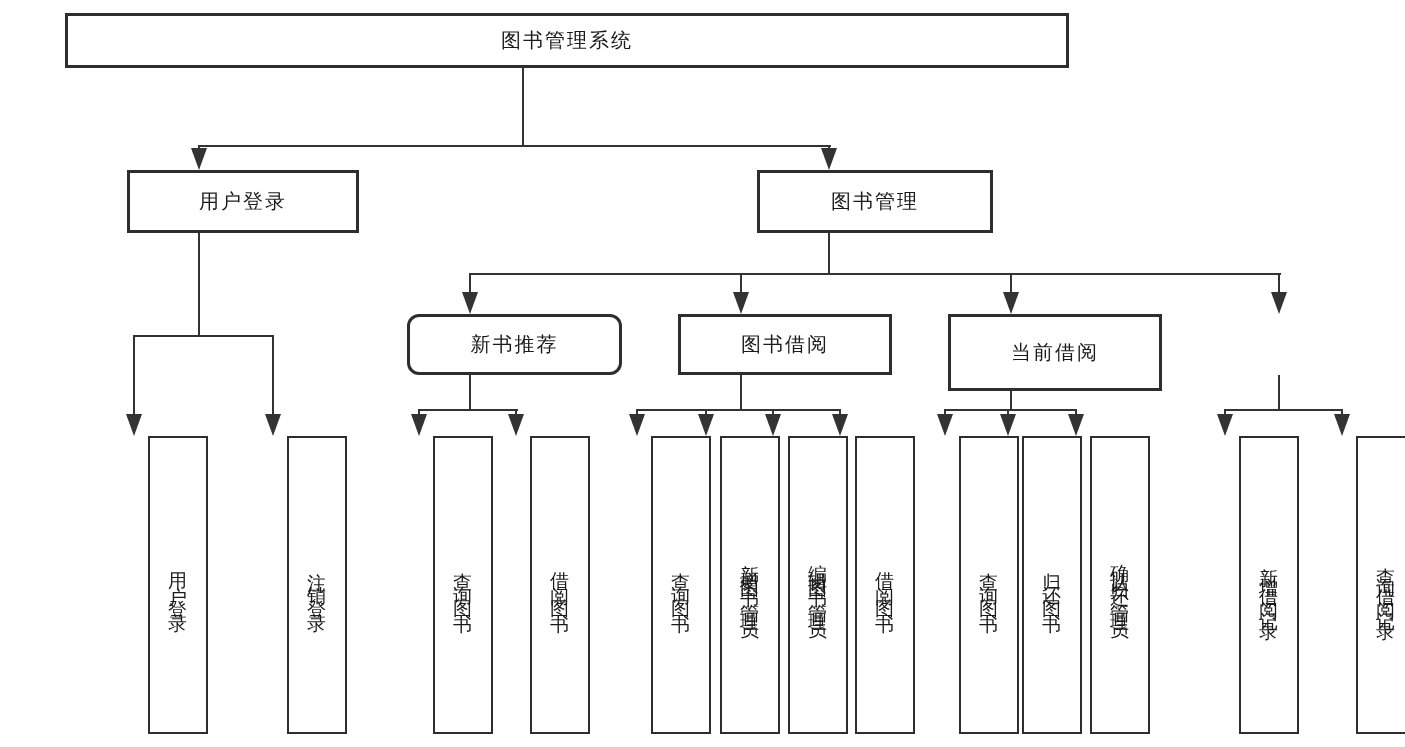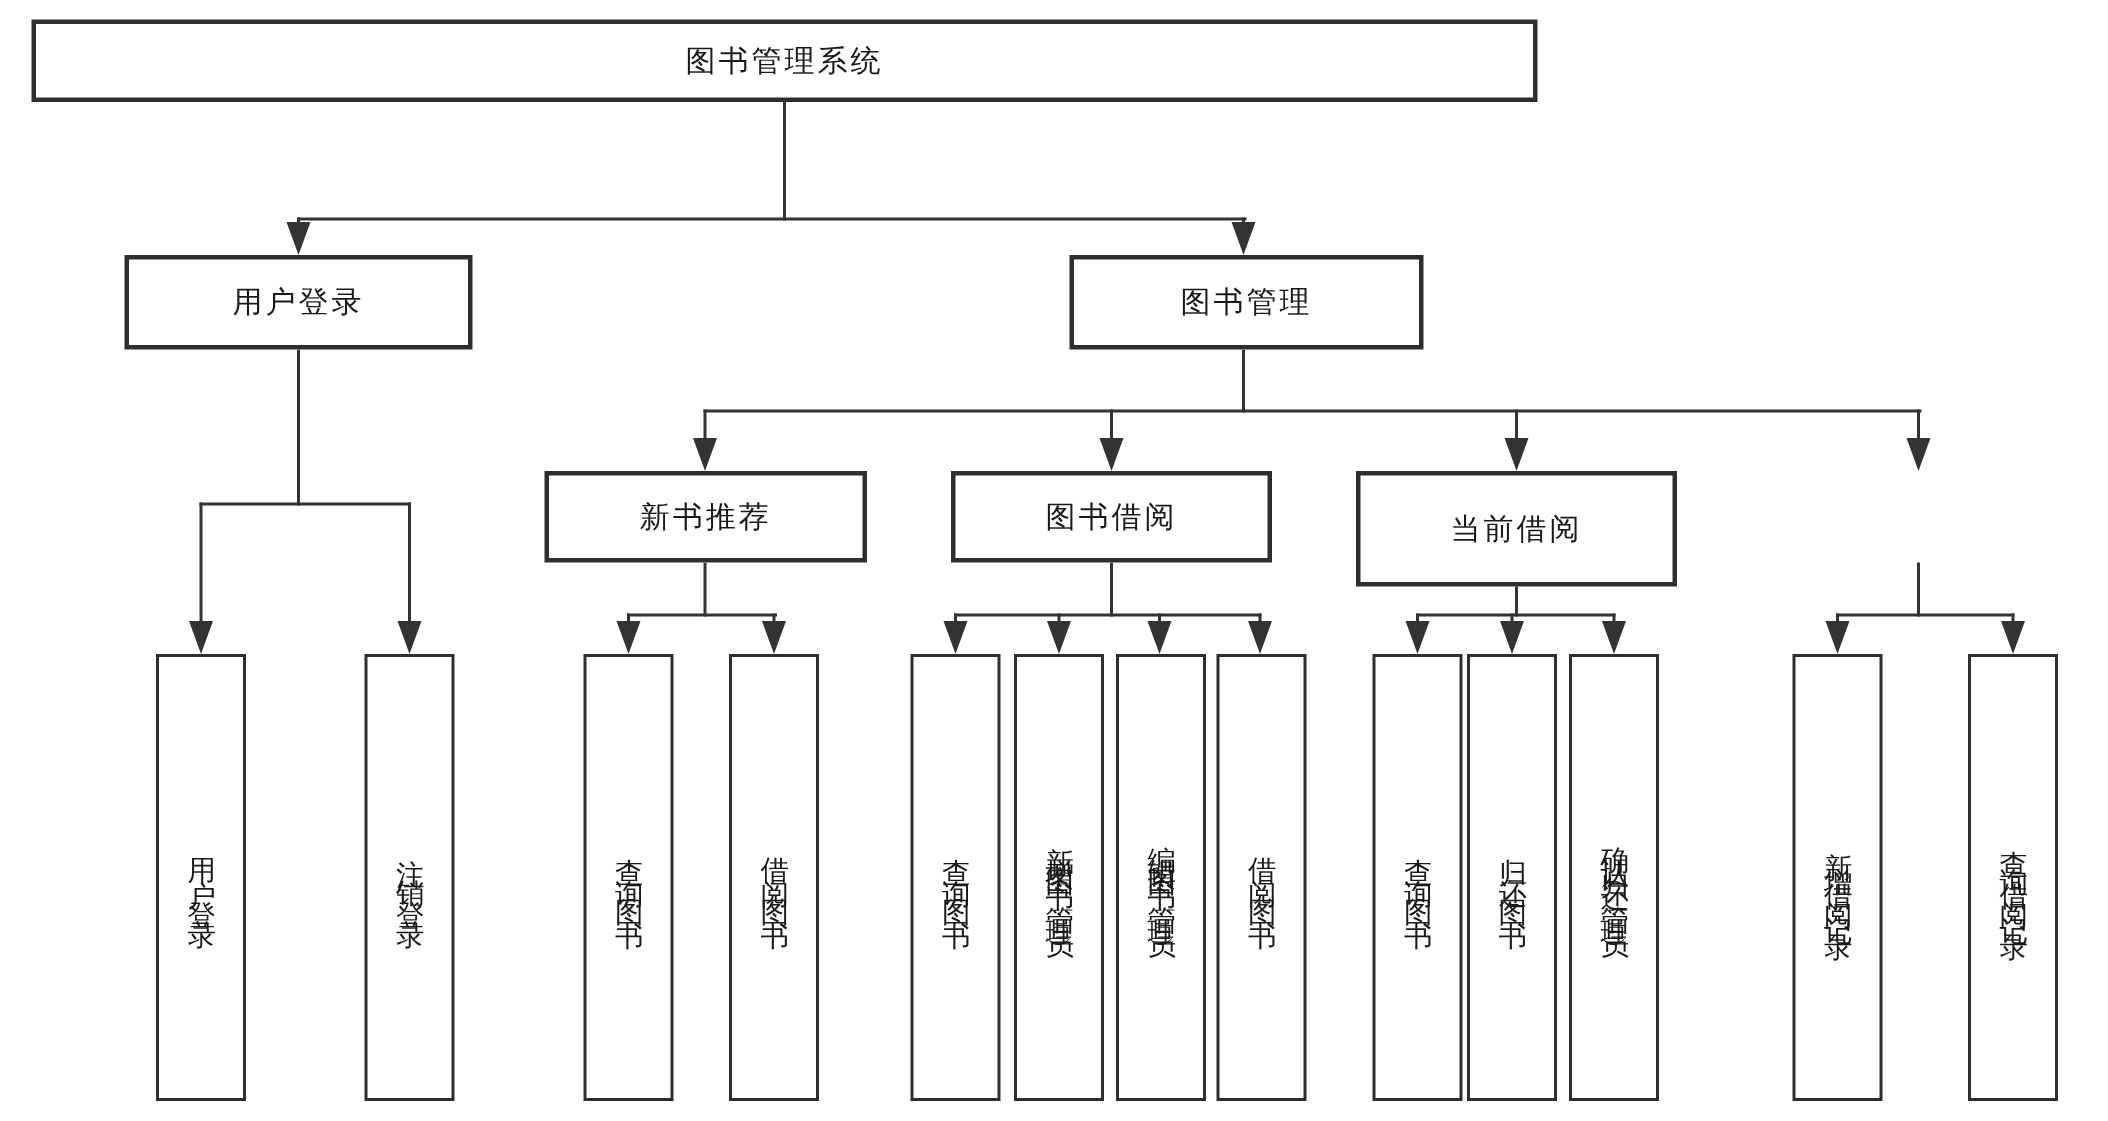--- a/index.html
+++ b/index.html
@@ -18,20 +18,21 @@
   
   .node{
     position:absolute;
     background:#ffffff;
     border:2px solid #2e2e2e;
     box-sizing:border-box;
     display:flex;
     align-items:center;
     justify-content:center;
     color:var(--text);
+    margin-left:44px;
   }
   .node.h-label{
     font-size:20px;
     letter-spacing:2px;
     border-width:3px;
   }
   .node.leaf{
     border-width:2px;
   }
   .leaf .vtext{
@@ -135,21 +136,21 @@
     <span>图书管理系统</span>
   </div>
 
   <div class="node h-label" style="left:83px;top:170px;width:232px;height:63px;">
     <span>用户登录</span>
   </div>
   <div class="node h-label" style="left:713px;top:170px;width:236px;height:63px;">
     <span>图书管理</span>
   </div>
 
-  <div class="node h-label" style="left:363px;top:314px;width:215px;height:61px;">
+  <div class="node h-label" style="left:363px;top:314px;width:215px;height:61px;border-radius:12px;">
     <span>新书推荐</span>
   </div>
   <div class="node h-label" style="left:634px;top:314px;width:214px;height:61px;">
     <span>图书借阅</span>
   </div>
   <div class="node h-label" style="left:904px;top:314px;width:214px;height:77px;">
     <span>当前借阅</span>
   </div>
 
   <div class="node leaf" style="left:104px;top:436px;width:60px;height:298px;">

